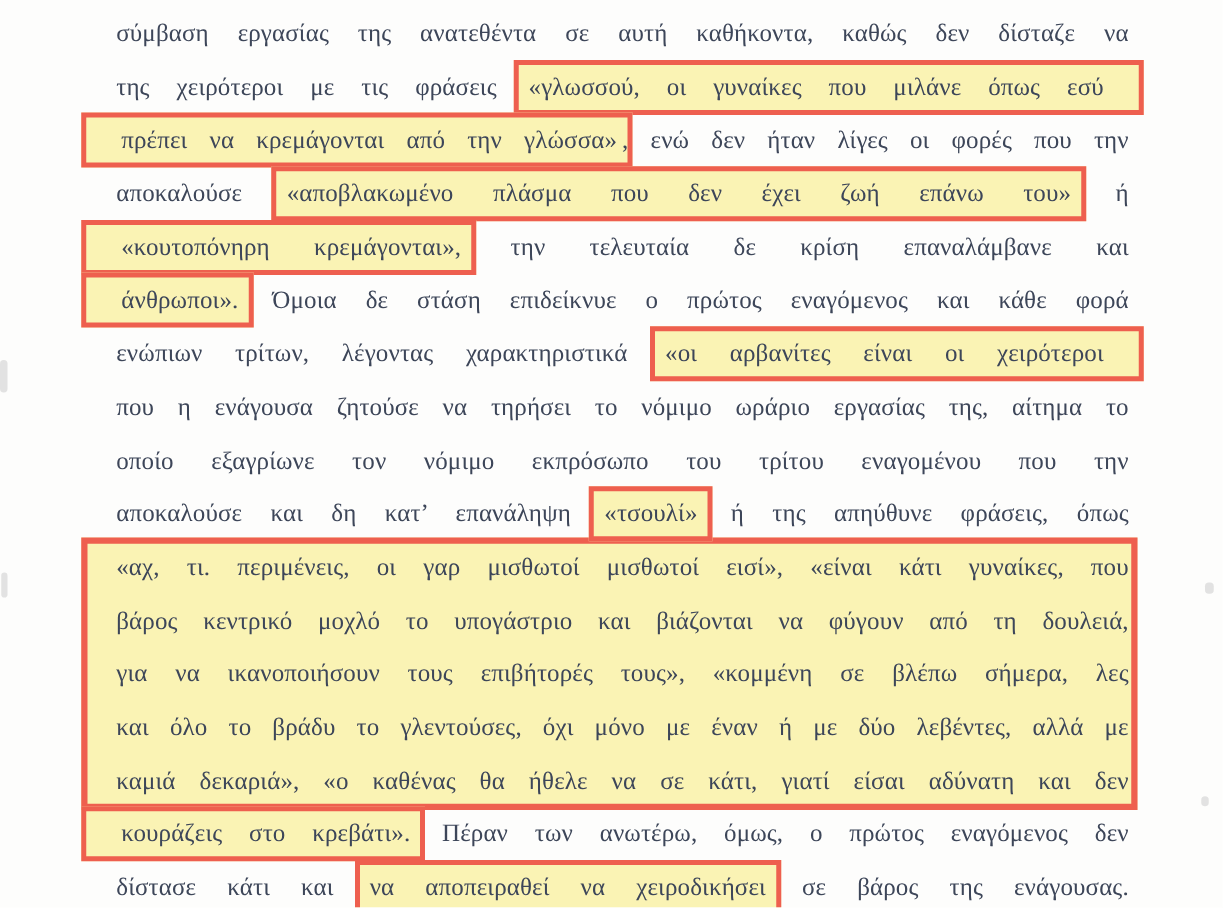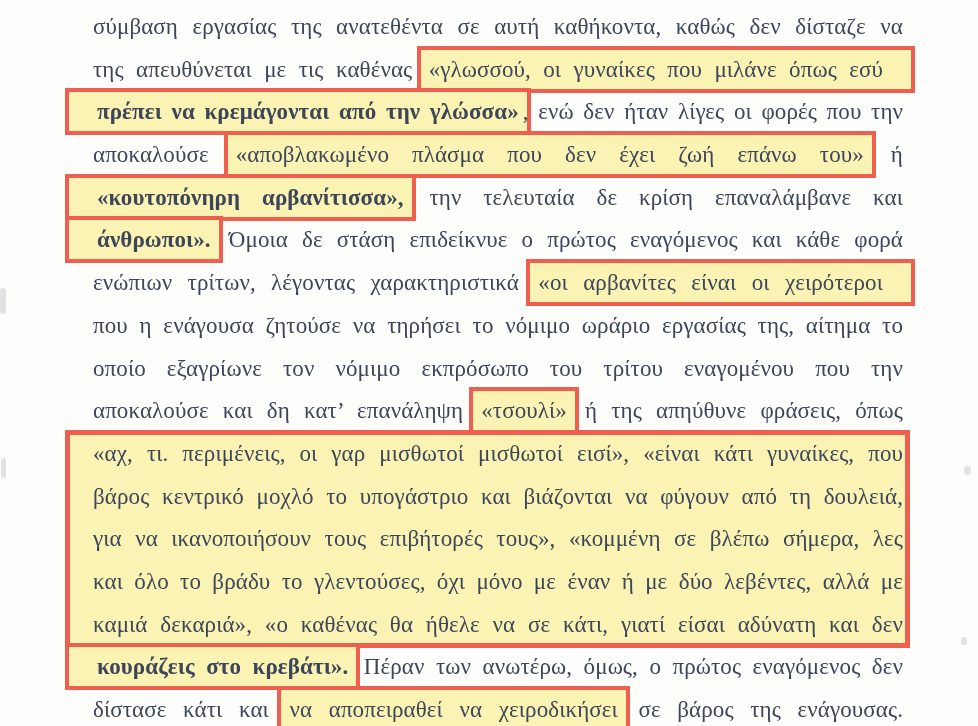--- a/index.html
+++ b/index.html
@@ -32,35 +32,35 @@
   .content {
     position: absolute;
     left: 93px;
     top: 6px;
     width: 810px;
     z-index: 2;
   }
   .line {
     height: 42.7px;
     line-height: 42.7px;
-    font-size: 23px;
+    font-size: 20px;
     color: var(--text);
     text-align: justify;
     text-align-last: justify;
     letter-spacing: 0.1px;
   }
   
   .hl {
     background: var(--hl);
     border: 4px solid var(--box);
     padding: 7px 8px;
     margin-left: -8px;
     margin-right: -8px;
   }
-  .ext-l { padding-left: 28px; margin-left: -28px; font-weight: bold; }
+  .ext-l { padding-left: 28px; margin-left: -28px; }
   .ext-r { padding-right: 28px; margin-right: -12px; }
   .clip-b { padding-bottom: 34px; } 
   
   .artifact { position: absolute; background: #cccccc; opacity: .55; border-radius: 3px; z-index: 0; }
   .a1 { left: 0; top: 288px; width: 6px; height: 26px; }
   .a2 { left: 1px; top: 458px; width: 5px; height: 20px; }
   .a3 { right: 7px; top: 466px; width: 7px; height: 9px; }
   .a4 { right: 11px; top: 637px; width: 6px; height: 8px; }
 </style>
 </head>
@@ -75,34 +75,34 @@
   <div class="artifact a3"></div>
   <div class="artifact a4"></div>
 
   <div class="content">
 
     <div class="line">
       <span>σύμβαση εργασίας της ανατεθέντα σε αυτή καθήκοντα, καθώς δεν δίσταζε να</span>
     </div>
 
     <div class="line">
-      <span>της απευθύνεται με τις καθένας</span>
+      <span>της χειρότεροι με τις φράσεις</span>
       <span class="hl ext-r">«γλωσσού, οι γυναίκες που μιλάνε όπως εσύ</span>
     </div>
 
     <div class="line"><span class="hl ext-l">πρέπει να κρεμάγονται από την γλώσσα»</span><span>, ενώ δεν ήταν λίγες οι φορές που την</span></div>
 
     <div class="line">
       <span>αποκαλούσε</span>
       <span class="hl">«αποβλακωμένο πλάσμα που δεν έχει ζωή επάνω του»</span>
       <span>ή</span>
     </div>
 
     <div class="line">
-      <span class="hl ext-l">«κουτοπόνηρη αρβανίτισσα»,</span>
+      <span class="hl ext-l">«κουτοπόνηρη κρεμάγονται»,</span>
       <span>την τελευταία δε κρίση επαναλάμβανε και</span>
     </div>
 
     <div class="line">
       <span class="hl ext-l">άνθρωποι».</span>
       <span>Όμοια δε στάση επιδείκνυε ο πρώτος εναγόμενος και κάθε φορά</span>
     </div>
 
     <div class="line">
       <span>ενώπιων τρίτων, λέγοντας χαρακτηριστικά</span>

